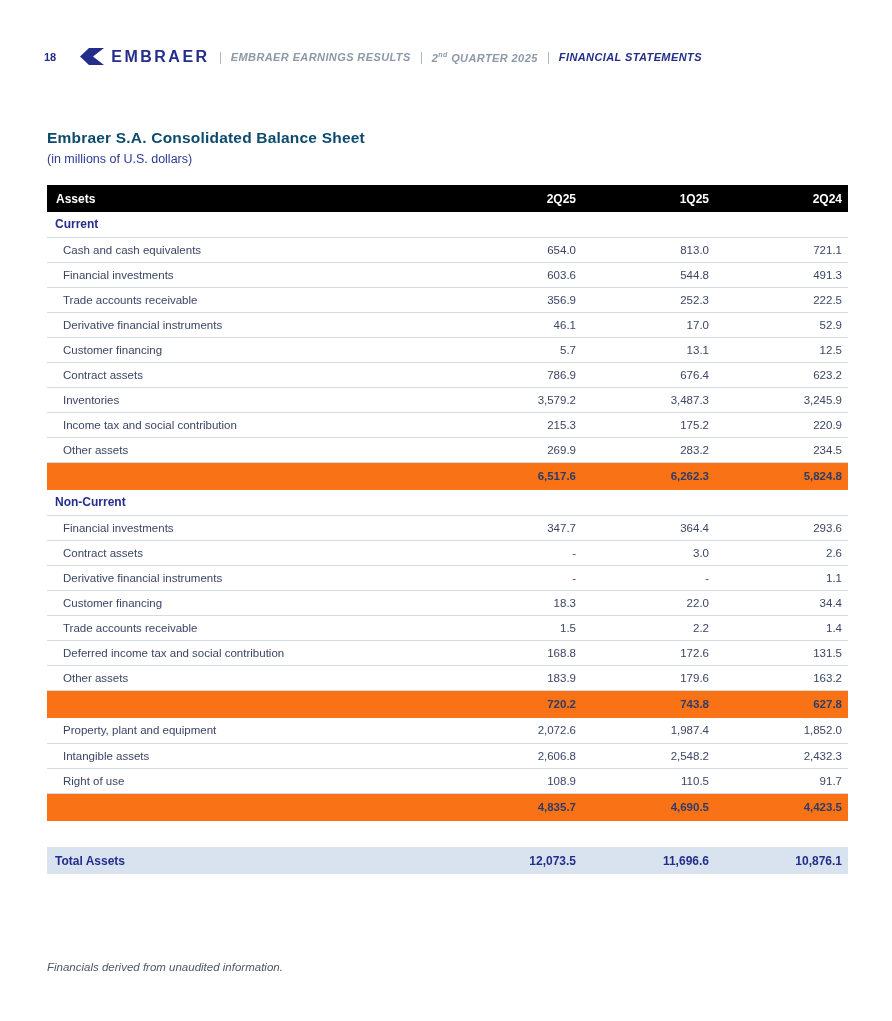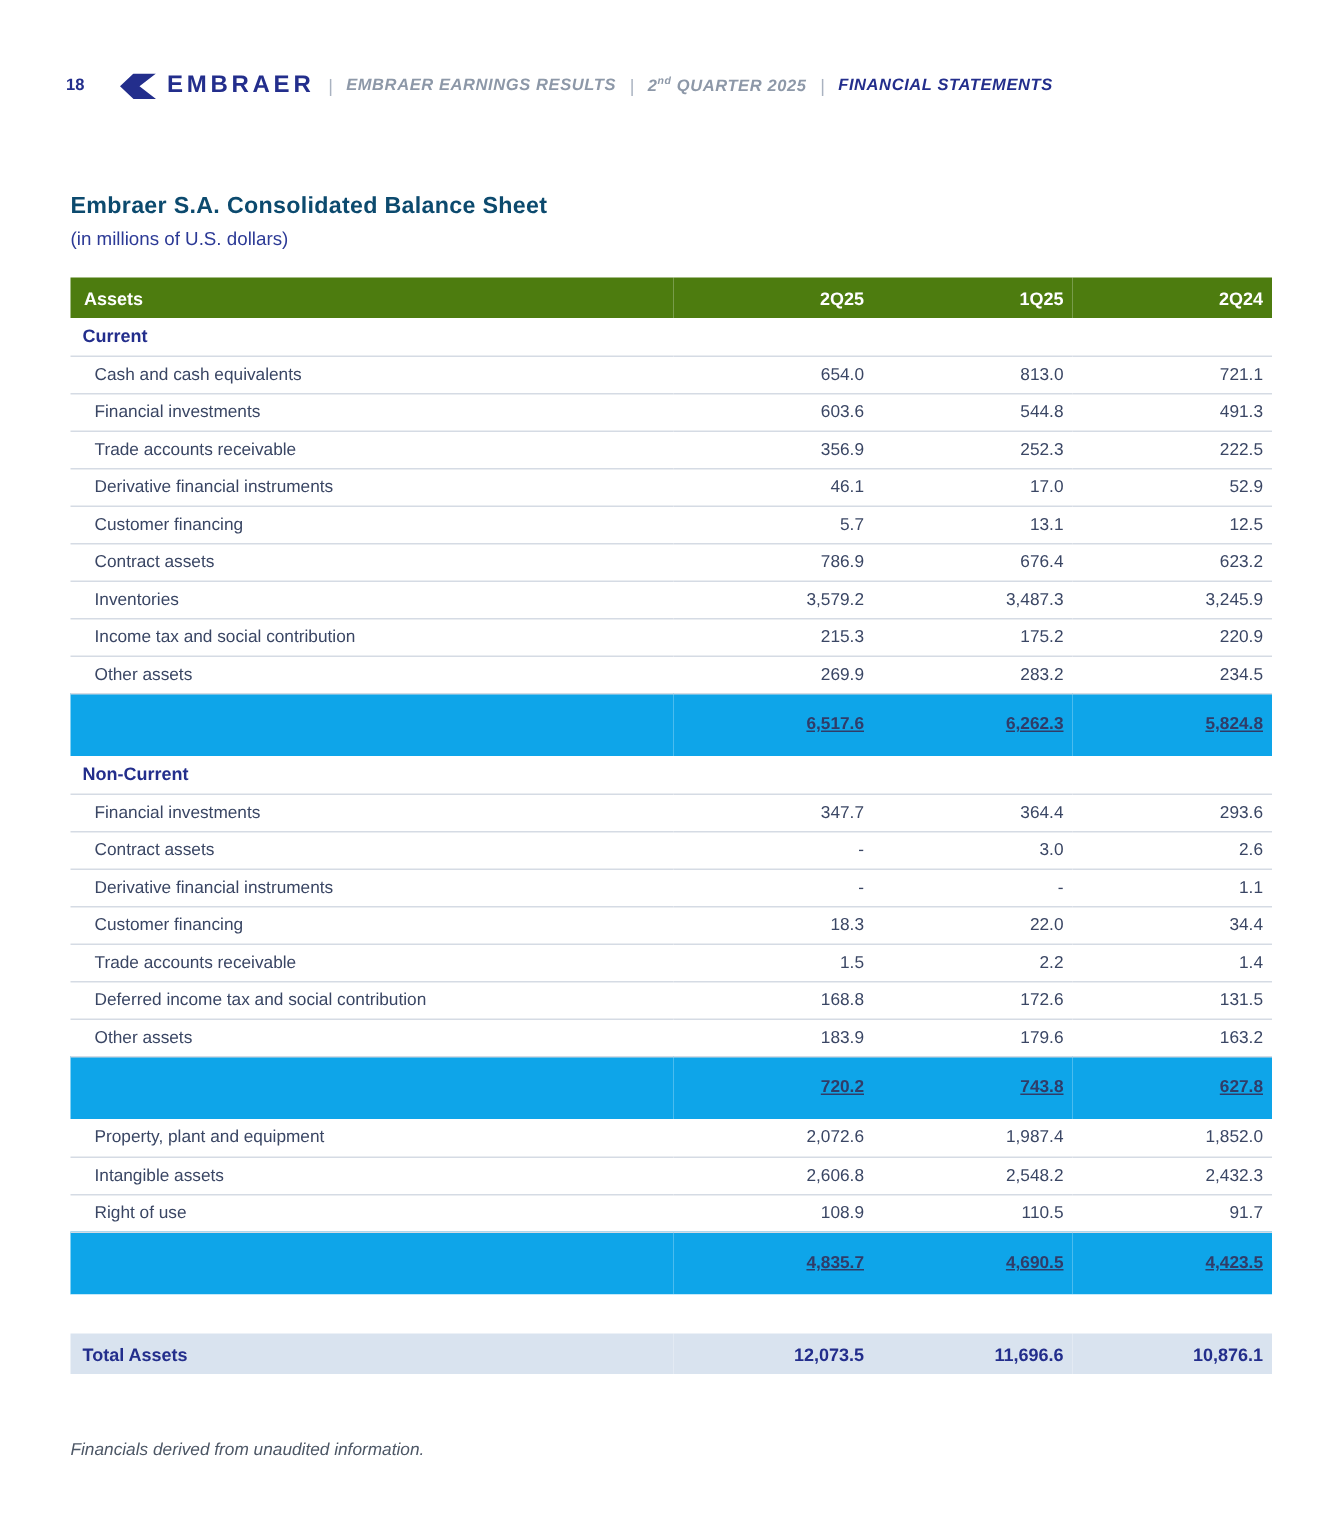--- a/index.html
+++ b/index.html
@@ -22,21 +22,21 @@
     right: 30px;
     display: flex;
     align-items: center;
   }
   .pagenum {
     font-size: 11px;
     font-weight: bold;
     color: #232e8c;
     margin-right: 24px;
   }
-  .logo { display: flex; align-items: flex-end; }
+  .logo { display: flex; align-items: flex-start; }
   .logo-arrow { display: block; margin-right: 7px; }
   .logo-text {
     font-size: 16px;
     font-weight: bold;
     color: #232e8c;
     letter-spacing: 2.5px;
   }
   .sep {
     color: #a9b2c0;
     font-style: italic;
@@ -77,21 +77,21 @@
   .bs-table {
     position: absolute;
     top: 185px;
     left: 47px;
     width: 801px;
     border-collapse: collapse;
     table-layout: fixed;
   }
   .bs-table th, .bs-table td { padding: 0; vertical-align: middle; }
   .bs-table thead th {
-    background: #4d7c0f;
+    background: #000000;
     color: #ffffff;
     font-size: 12px;
     font-weight: bold;
     height: 27px;
   }
   .bs-table thead th.cell-label { text-align: left; padding-left: 9px; }
   .bs-table .cell-value { text-align: right; padding-right: 6px; width: 133px; }
 
   .row-section td {
     height: 25px;
@@ -104,26 +104,25 @@
 
   .row-item td {
     height: 25px;
     border-bottom: 1px solid #d5dbe4;
     font-size: 11.5px;
     color: #3a4664;
   }
   .row-item .cell-label { padding-left: 16px; }
 
   .row-subtotal td {
-    height: 42px;
-    background: #0ea5e9;
+    height: 28px;
+    background: #f97316;
     font-size: 11.5px;
     font-weight: bold;
     color: #303c68;
-    text-decoration: underline;
   }
 
   .row-spacer td { height: 26px; background: #ffffff; }
 
   .row-total td {
     height: 27px;
     background: #d9e3ef;
     font-size: 12px;
     font-weight: bold;
     color: #232e8c;

